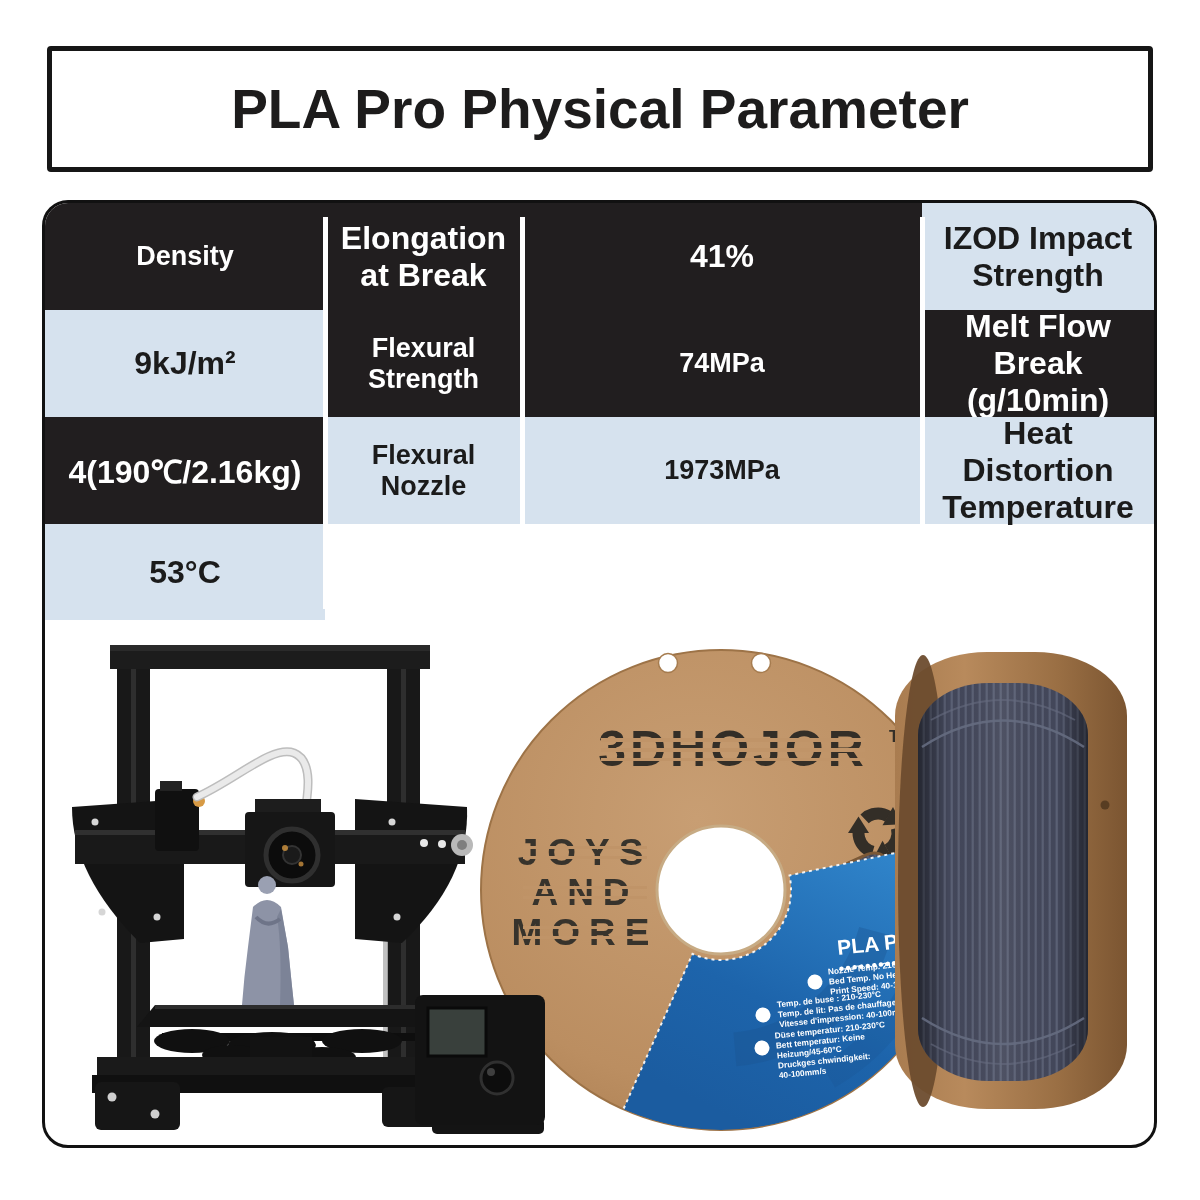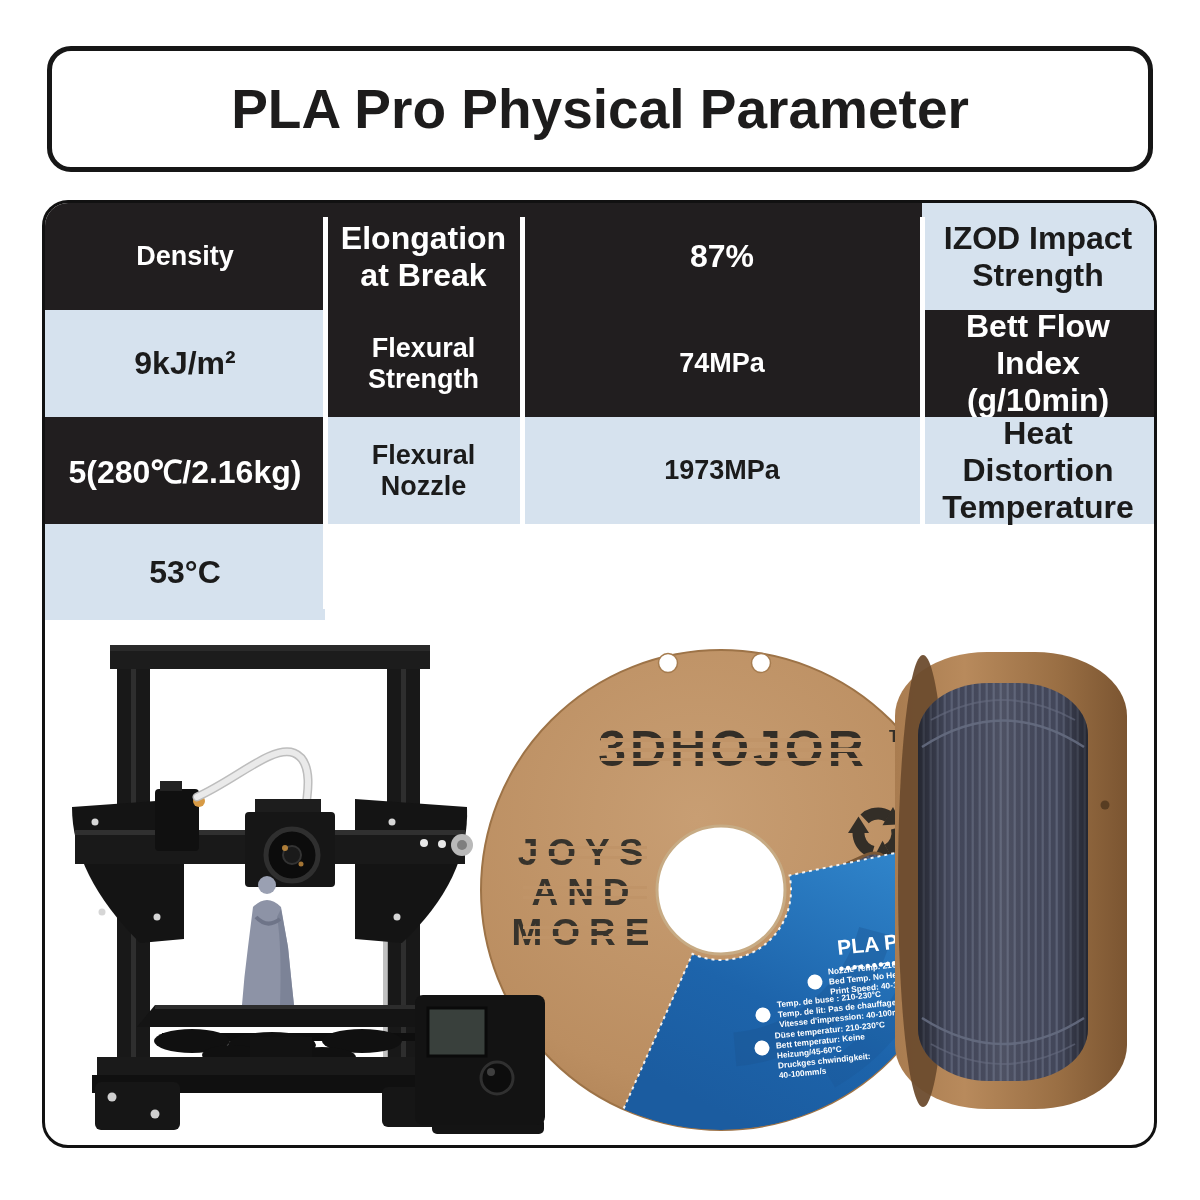--- a/index.html
+++ b/index.html
@@ -1,19 +1,19 @@
 <!DOCTYPE html>
 <html><head>
 <meta charset="utf-8">
 <style>
   html,body{margin:0;padding:0;}
   body{width:1200px;height:1200px;background:#ffffff;position:relative;
        font-family:"Liberation Sans", sans-serif;overflow:hidden;}
   .banner{position:absolute;left:47px;top:46px;width:1106px;height:126px;
-          box-sizing:border-box;border:5px solid #161616;border-radius:24px;
+          box-sizing:border-box;border:5px solid #161616;border-radius:4px;
           background:#ffffff;display:flex;align-items:center;justify-content:center;}
   .banner h1{margin:0;font-size:55px;font-weight:bold;color:#1d1c1c;letter-spacing:0px;}
   .panel{position:absolute;left:42px;top:200px;width:1115px;height:948px;
          box-sizing:border-box;border:3px solid #111111;border-radius:26px;
          background:#ffffff;overflow:hidden;}
   .ptable{position:absolute;left:0;top:0;width:1109px;height:417px;display:grid;
           grid-template-columns:280px 197px 400px 232px;
           grid-template-rows:107px 107px 107px 96px;}
   .cell{display:flex;align-items:center;justify-content:center;text-align:center;
         font-weight:bold;font-size:27px;padding:8px 8px;box-sizing:border-box;}
@@ -30,29 +30,29 @@
 <body>
 
 <div class="banner">
   <h1>PLA Pro Physical Parameter</h1>
 </div>
 
 <div class="panel">
   <div class="ptable">
     <div class="cell dark">Density</div>
     <div class="cell dark small">Elongation at Break</div>
-    <div class="cell dark small">87%</div>
+    <div class="cell dark small">41%</div>
 
     <div class="cell light small">IZOD Impact Strength</div>
     <div class="cell light small">9kJ/m²</div>
 
     <div class="cell dark">Flexural Strength</div>
     <div class="cell dark">74MPa</div>
-    <div class="cell dark small">Bett Flow Index (g/10min)</div>
-    <div class="cell dark small">5(280℃/2.16kg)</div>
+    <div class="cell dark small">Melt Flow Break (g/10min)</div>
+    <div class="cell dark small">4(190℃/2.16kg)</div>
 
     <div class="cell light">Flexural Nozzle</div>
     <div class="cell light">1973MPa</div>
     <div class="cell light small">Heat Distortion Temperature</div>
     <div class="cell light small">53°C</div>
   </div>
   <div class="vsep s1"></div>
   <div class="vsep s2"></div>
   <div class="vsep s3"></div>
 

